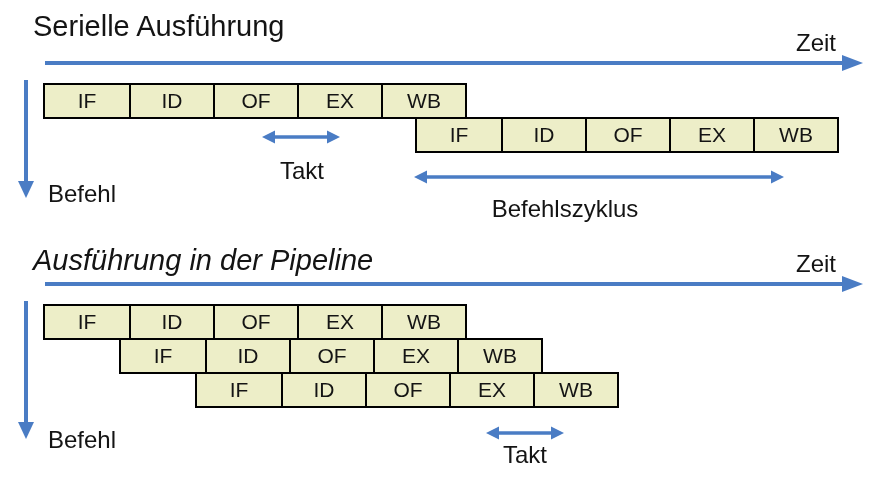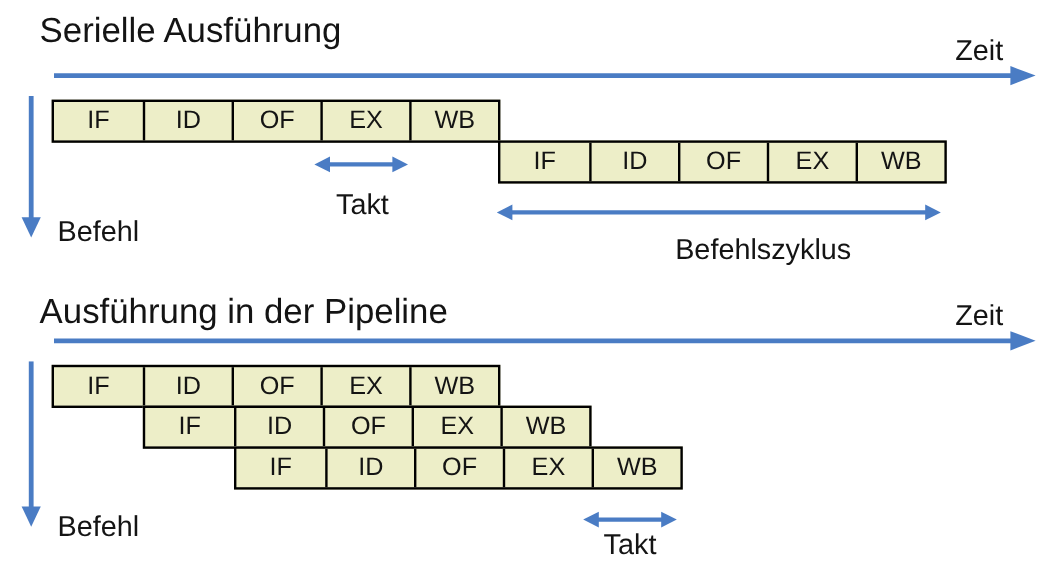--- a/index.html
+++ b/index.html
@@ -34,21 +34,21 @@
   .centered { transform: translateX(-50%); }
   .arrow-svg { position: absolute; display: block; }
   .stage-row {
     position: absolute;
     display: flex;
     border: 2px solid #000000;
     background: #EDEEC8;
   }
   .cell {
     box-sizing: border-box;
-    width: 74px;
+    width: 84px;
     height: 32px;
     border-left: 2px solid #000000;
     display: flex;
     align-items: center;
     justify-content: center;
     font-size: 21px;
     color: #141414;
   }
   .cell:first-child { border-left: none; }
 </style>
@@ -95,25 +95,25 @@
       <polygon points="14,1.5 14,14.5 1,8" fill="#4A7CC4"></polygon>
       <polygon points="66,1.5 66,14.5 79,8" fill="#4A7CC4"></polygon>
     </svg>
     <div class="small-label centered" style="left:302px; top:157px;">Takt</div>
 
     <svg class="arrow-svg" style="left:413px; top:169px;" width="372" height="16" viewBox="0 0 372 16">
       <line x1="11" y1="8" x2="361" y2="8" stroke="#4A7CC4" stroke-width="3.5"></line>
       <polygon points="14,1.5 14,14.5 1,8" fill="#4A7CC4"></polygon>
       <polygon points="358,1.5 358,14.5 371,8" fill="#4A7CC4"></polygon>
     </svg>
-    <div class="small-label centered" style="left:636px; top:195px;">Befehlszyklus</div>
+    <div class="small-label centered" style="left:565px; top:195px;">Befehlszyklus</div>
   </section>
 
   <section>
-    <h1 class="title" style="top:244px;">Ausführung in der Pipeline</h1>
+    <h1 class="title" style="top:244px;font-style:italic;">Ausführung in der Pipeline</h1>
 
     <div class="small-label" style="left:796px; top:250px;">Zeit</div>
 
     <svg class="arrow-svg" style="left:45px; top:275px;" width="820" height="18" viewBox="0 0 820 18">
       <line x1="0" y1="9" x2="800" y2="9" stroke="#4A7CC4" stroke-width="4"></line>
       <polygon points="797,1 818,9 797,17" fill="#4A7CC4"></polygon>
     </svg>
 
     <svg class="arrow-svg" style="left:15px; top:301px;" width="22" height="140" viewBox="0 0 22 140">
       <line x1="11" y1="0" x2="11" y2="124" stroke="#4A7CC4" stroke-width="4"></line>

